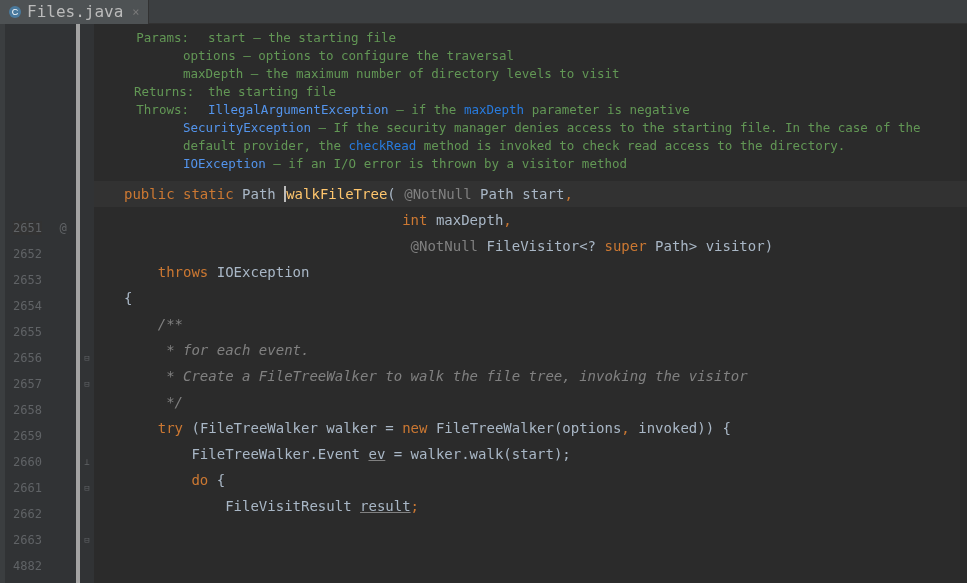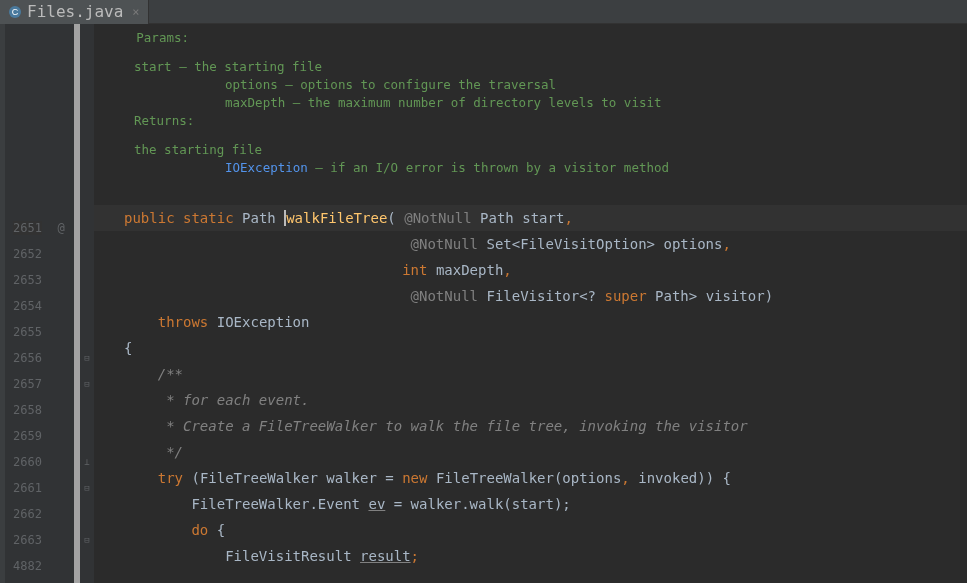--- a/index.html
+++ b/index.html
@@ -47,21 +47,21 @@
   cursor: pointer;
 }
 .editor-container {
   display: flex;
   height: calc(100% - 24px);
 }
 .gutter {
   background: #313335;
   width: 75px;
   flex-shrink: 0;
-  border-right: 6px solid #a3a3a3;
+  border-right: 4px solid #a3a3a3;
   padding-top: 191px;
 }
 .gutter-left {
   background: #3b3e40;
   width: 5px;
   flex-shrink: 0;
 }
 .gutter-line {
   height: 26px;
   display: flex;
@@ -101,56 +101,54 @@
   background: #2b2b2b;
   overflow: hidden;
 }
 .javadoc {
   padding: 5px 0 8px 40px;
   font-size: 12.5px;
   line-height: 18px;
 }
 .javadoc-row {
   display: flex;
-  gap: 11px;
-  flex-direction: column;
+  gap: 19px;
 }
 .javadoc-label {
   color: #629755;
   width: 55px;
   text-align: right;
   flex-shrink: 0;
 }
 .javadoc-content {
   color: #629755;
   flex: 1;
   padding-right: 10px;
 }
 .javadoc-indent {
-  margin-left: 91px;
+  margin-left: 49px;
   color: #629755;
 }
 .code-link {
   color: #5394ec;
 }
 .code-ref {
   color: #287bde;
 }
 .code-lines {
   font-size: 14px;
 }
 .code-line {
   height: 26px;
   line-height: 26px;
   padding-left: 30px;
   white-space: pre;
 }
 .code-line.current {
   background: #323232;
-  margin-top: 20px;
 }
 .kw { color: #cc7832; }
 .type { color: #a9b7c6; }
 .method { color: #ffc66d; }
 .anno { color: #808080; }
 .param { color: #a9b7c6; }
 .comment { color: #808080; font-style: italic; }
 .cursor-mark {
   border-left: 2px solid #bbbbbb;
 }
@@ -254,26 +252,30 @@
       <div class="javadoc-row">
         <span class="javadoc-label">Params:</span>
         <span class="javadoc-content">start – the starting file</span>
       </div>
       <div class="javadoc-indent">options – options to configure the traversal</div>
       <div class="javadoc-indent">maxDepth – the maximum number of directory levels to visit</div>
       <div class="javadoc-row">
         <span class="javadoc-label">Returns:</span>
         <span class="javadoc-content">the starting file</span>
       </div>
+      <div class="javadoc-row">
+        <span class="javadoc-label">Throws:</span>
+        <span class="javadoc-content"><span class="code-link">IllegalArgumentException</span><span> – if the </span><span class="code-ref">maxDepth</span><span> parameter is negative</span></span>
+      </div>
+      <div class="javadoc-indent"><span class="code-link">SecurityException</span><span> – If the security manager denies access to the starting file. In the case of the default provider, the </span><span class="code-ref">checkRead</span><span> method is invoked to check read access to the directory.</span></div>
       <div class="javadoc-indent"><span class="code-link">IOException</span><span> – if an I/O error is thrown by a visitor method</span></div>
     </div>
 
     <div class="code-lines">
       <div class="code-line current"><span class="kw">public</span> <span class="kw">static</span> <span class="type">Path</span> <span class="cursor-mark"></span><span class="method">walkFileTree</span>( <span class="anno">@NotNull</span> <span class="type">Path</span> <span class="param">start</span><span class="kw">,</span></div>
-      <div class="code-line">                                  <span class="anno">@NotNull</span> <span class="type">Set&lt;FileVisitOption&gt;</span> <span class="param">options</span><span class="kw">,</span></div>
       <div class="code-line">                                 <span class="kw">int</span> <span class="param">maxDepth</span><span class="kw">,</span></div>
       <div class="code-line">                                  <span class="anno">@NotNull</span> <span class="type">FileVisitor&lt;?</span> <span class="kw">super</span> <span class="type">Path&gt;</span> <span class="param">visitor</span><span>)</span></div>
       <div class="code-line">    <span class="kw">throws</span> <span class="type">IOException</span></div>
       <div class="code-line"><span>{</span></div>
       <div class="code-line">    <span class="comment">/**</span></div>
       <div class="code-line">    <span class="comment"> * for each event.</span></div>
       <div class="code-line">    <span class="comment"> * Create a FileTreeWalker to walk the file tree, invoking the visitor</span></div>
       <div class="code-line">    <span class="comment"> */</span></div>
       <div class="code-line">    <span class="kw">try</span> <span>(FileTreeWalker walker =</span> <span class="kw">new</span> <span>FileTreeWalker(options</span><span class="kw">,</span> <span>invoked)) {</span></div>
       <div class="code-line">        <span class="type">FileTreeWalker.Event</span> <span class="underline">ev</span><span> = walker.walk(start);</span></div>

